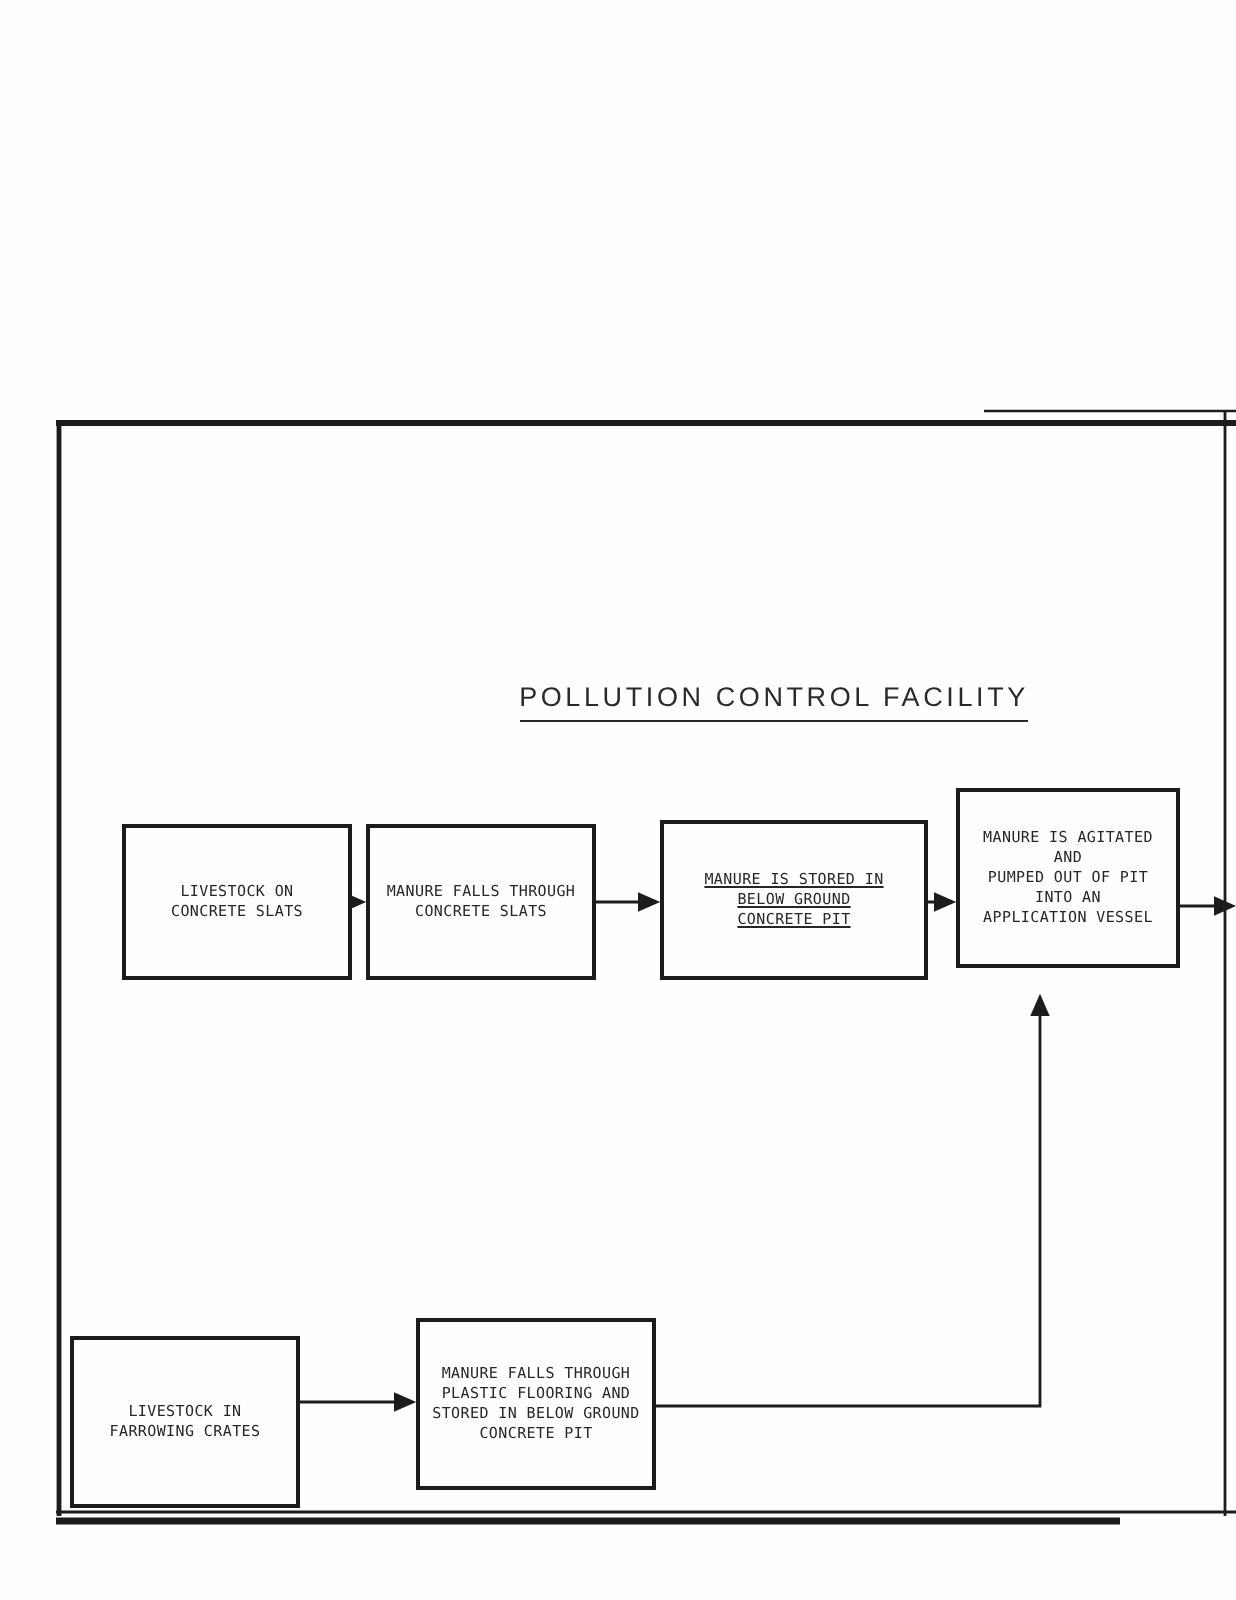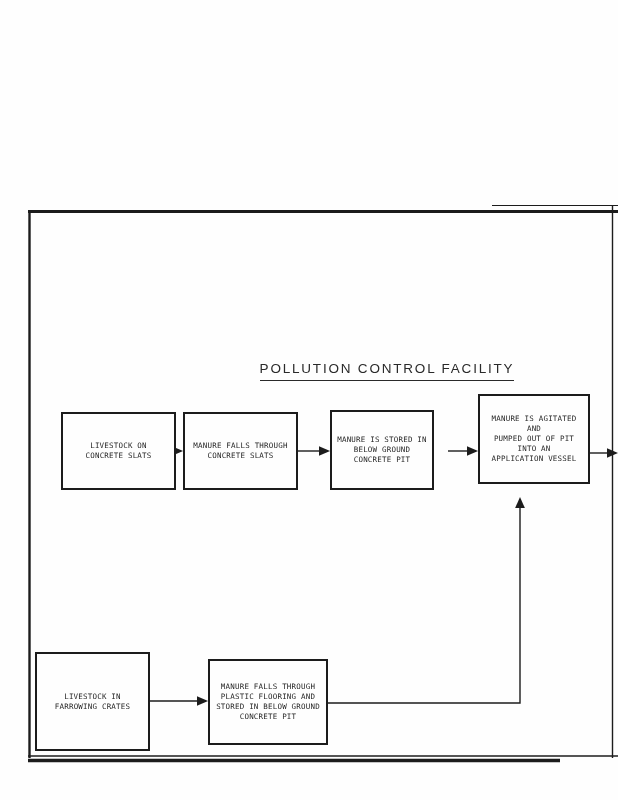--- a/index.html
+++ b/index.html
@@ -11,34 +11,34 @@
 
   
   #line-layer{position:absolute;left:0;top:0;width:618px;height:800px;}
 
   
   #diagram-title{
     position:absolute;left:258px;top:338px;width:258px;text-align:center;
     font-family:"Liberation Sans", sans-serif;font-size:13.5px;color:#2a2a2a;
     letter-spacing:1.8px;line-height:21px;font-weight:400;
   }
-  #diagram-title .tline{display:inline-block;border-bottom:1.2px solid #2a2a2a;padding-bottom:1px;margin-top:20px;}
+  #diagram-title .tline{display:inline-block;border-bottom:1.2px solid #2a2a2a;padding-bottom:1px;}
 
   
   .pbox{
     position:absolute;box-sizing:border-box;border:2px solid #1c1c1c;background:#fefefe;
     display:flex;align-items:center;justify-content:center;text-align:center;
     font-size:7.5px;line-height:10px;letter-spacing:.2px;color:#262626;
     white-space:pre-line;padding:3px;
   }
   #box-t1{left:40px; top:412px; width:115px; height:78px;margin-left:21px;}
   #box-t2{left:183px;top:412px; width:115px; height:78px;}
-  #box-t3{left:330px;top:410px; width:104px; height:80px;}
+  #box-t3{left:330px;top:410px; width:134px; height:80px;text-decoration:underline;}
   #box-t4{left:478px;top:394px; width:112px; height:90px;}
-  #box-b1{left:35px; top:652px; width:115px; height:99px;}
+  #box-b1{left:35px; top:668px; width:115px; height:86px;}
   #box-b2{left:208px;top:659px; width:120px; height:86px;}
 </style>
 </head>
 <body>
 
 <div id="scan-page">
 
   <svg id="line-layer" viewBox="0 0 618 800" xmlns="http://www.w3.org/2000/svg">
     <defs>
       <marker id="arr" markerWidth="9" markerHeight="8" refX="6.5" refY="3.5" orient="auto">

